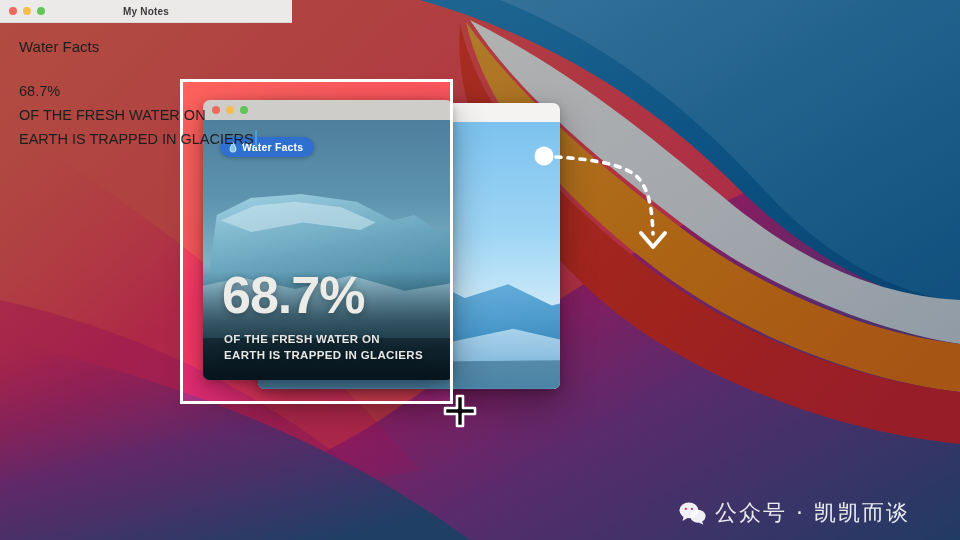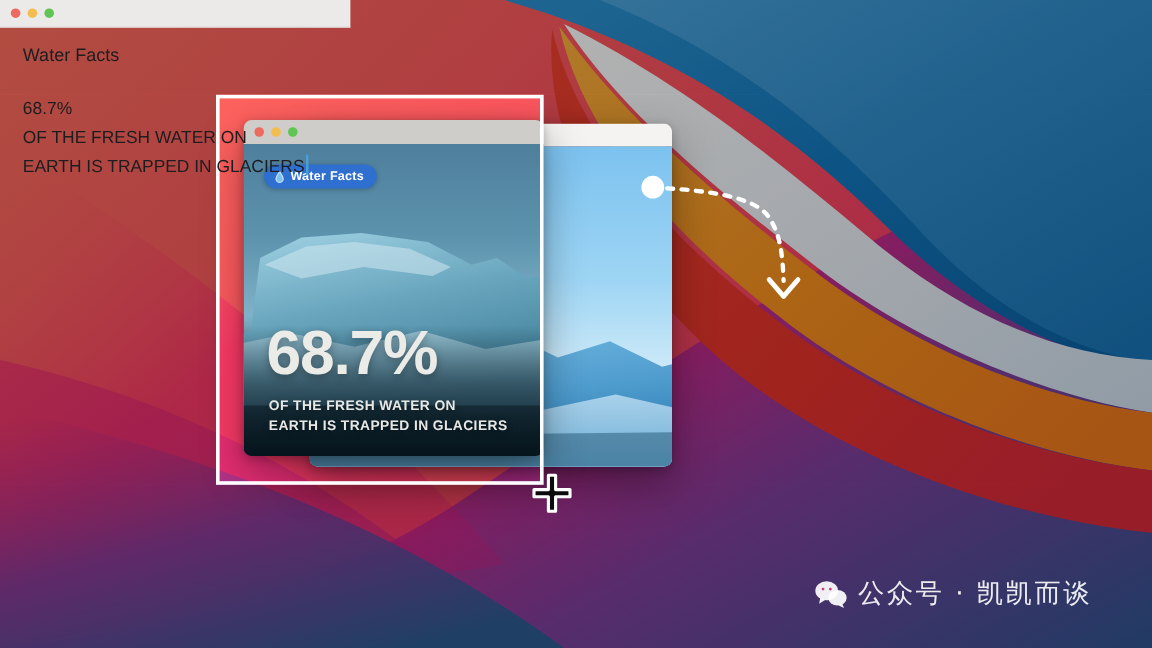--- a/index.html
+++ b/index.html
@@ -88,21 +88,21 @@
 
   
   #drag-annotation{position:absolute;left:520px;top:138px;width:160px;height:125px;}
   #drag-annotation svg{display:block;overflow:visible;}
 
   
   #crosshair{position:absolute;left:443px;top:394px;width:34px;height:34px;}
 
   
   #watermark{
-    position:absolute;left:679px;top:480px;display:flex;align-items:center;gap:9px;
+    position:absolute;left:679px;top:498px;display:flex;align-items:center;gap:9px;
     color:rgba(255,255,255,.90);font-size:22px;letter-spacing:2px;
     font-family:"DejaVu Sans", sans-serif;
   }
   #watermark .wx{width:27px;height:24px;display:block;}
 </style>
 </head>
 <body>
 
 <div id="desktop">
   <svg viewBox="0 0 960 540" preserveAspectRatio="none">
@@ -273,20 +273,21 @@
   </svg>
 </div>
 
 <div id="win-notes">
   <div class="titlebar">
     <div class="lights">
       <span class="light l-red"></span>
       <span class="light l-yellow"></span>
       <span class="light l-green"></span>
     </div>
+    <div class="win-title">My Notes</div>
   </div>
   <div class="notes-body">
     <div class="note-head">Water Facts</div>
     <div class="note-line"><span>68.7%
 OF THE FRESH WATER ON
 EARTH IS TRAPPED IN GLACIERS</span><span class="caret"></span></div>
   </div>
 </div>
 
 <div id="crosshair">

